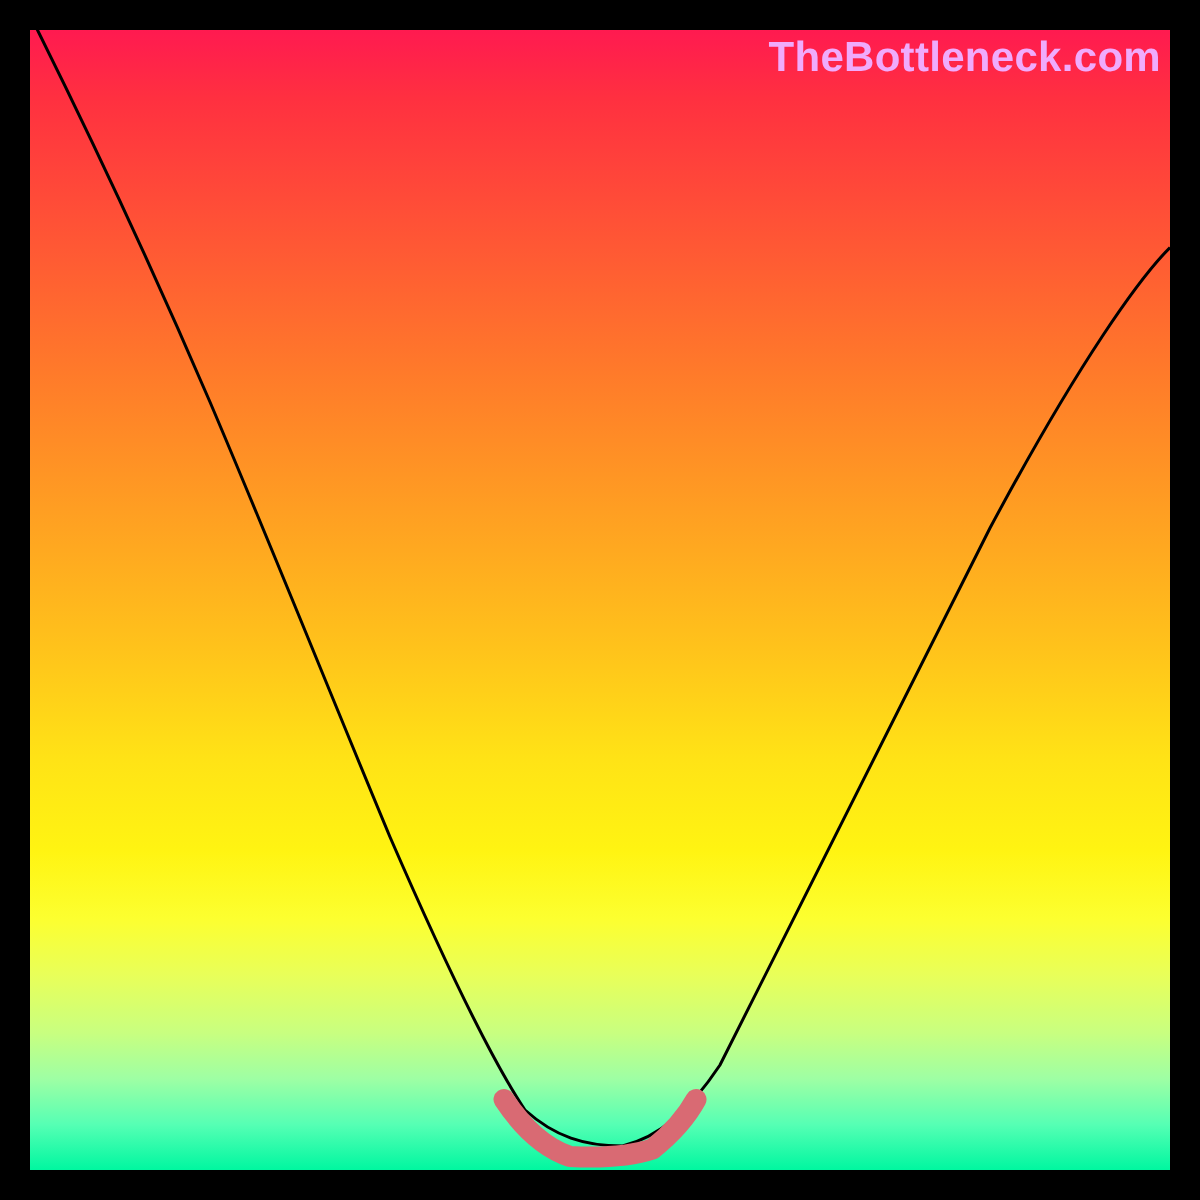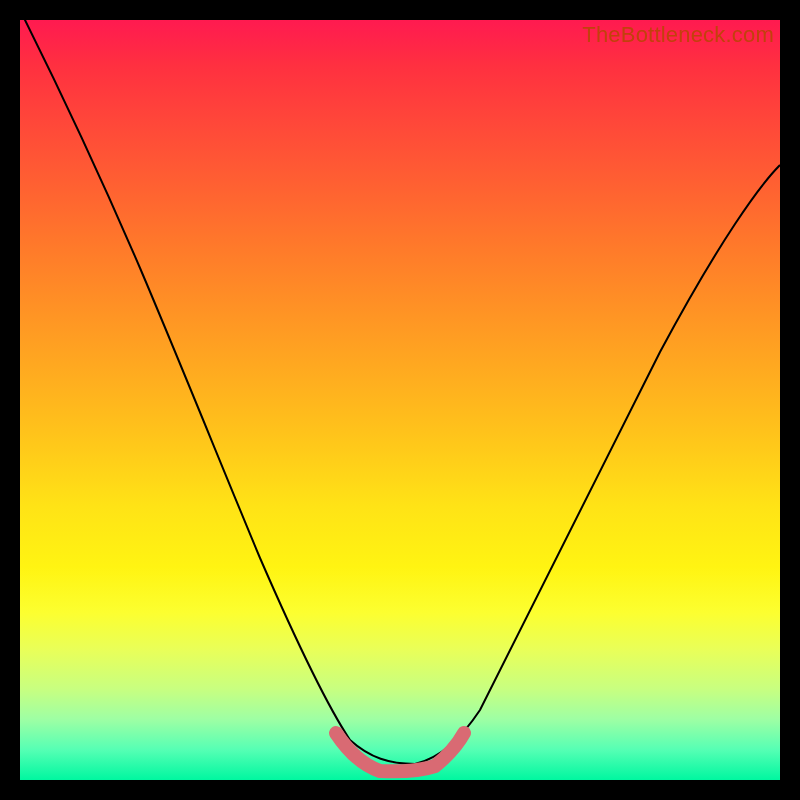--- a/index.html
+++ b/index.html
@@ -39,23 +39,23 @@
       #c8ff80 88%,
       #9effa4 92%,
       #56ffb4 96%,
       #00f7a0 100%
     );
   }
   .watermark {
     position: absolute;
     top: 2px;
     right: 6px;
-    color: #c2410c;
-    font-size: 22px;
-    font-weight: 400;
+    color: #f0abfc;
+    font-size: 28px;
+    font-weight: 700;
     letter-spacing: 0.2px;
     z-index: 5;
   }
   svg.curve {
     position: absolute;
     left: 0;
     top: 0;
     width: 760px;
     height: 760px;
     z-index: 3;

